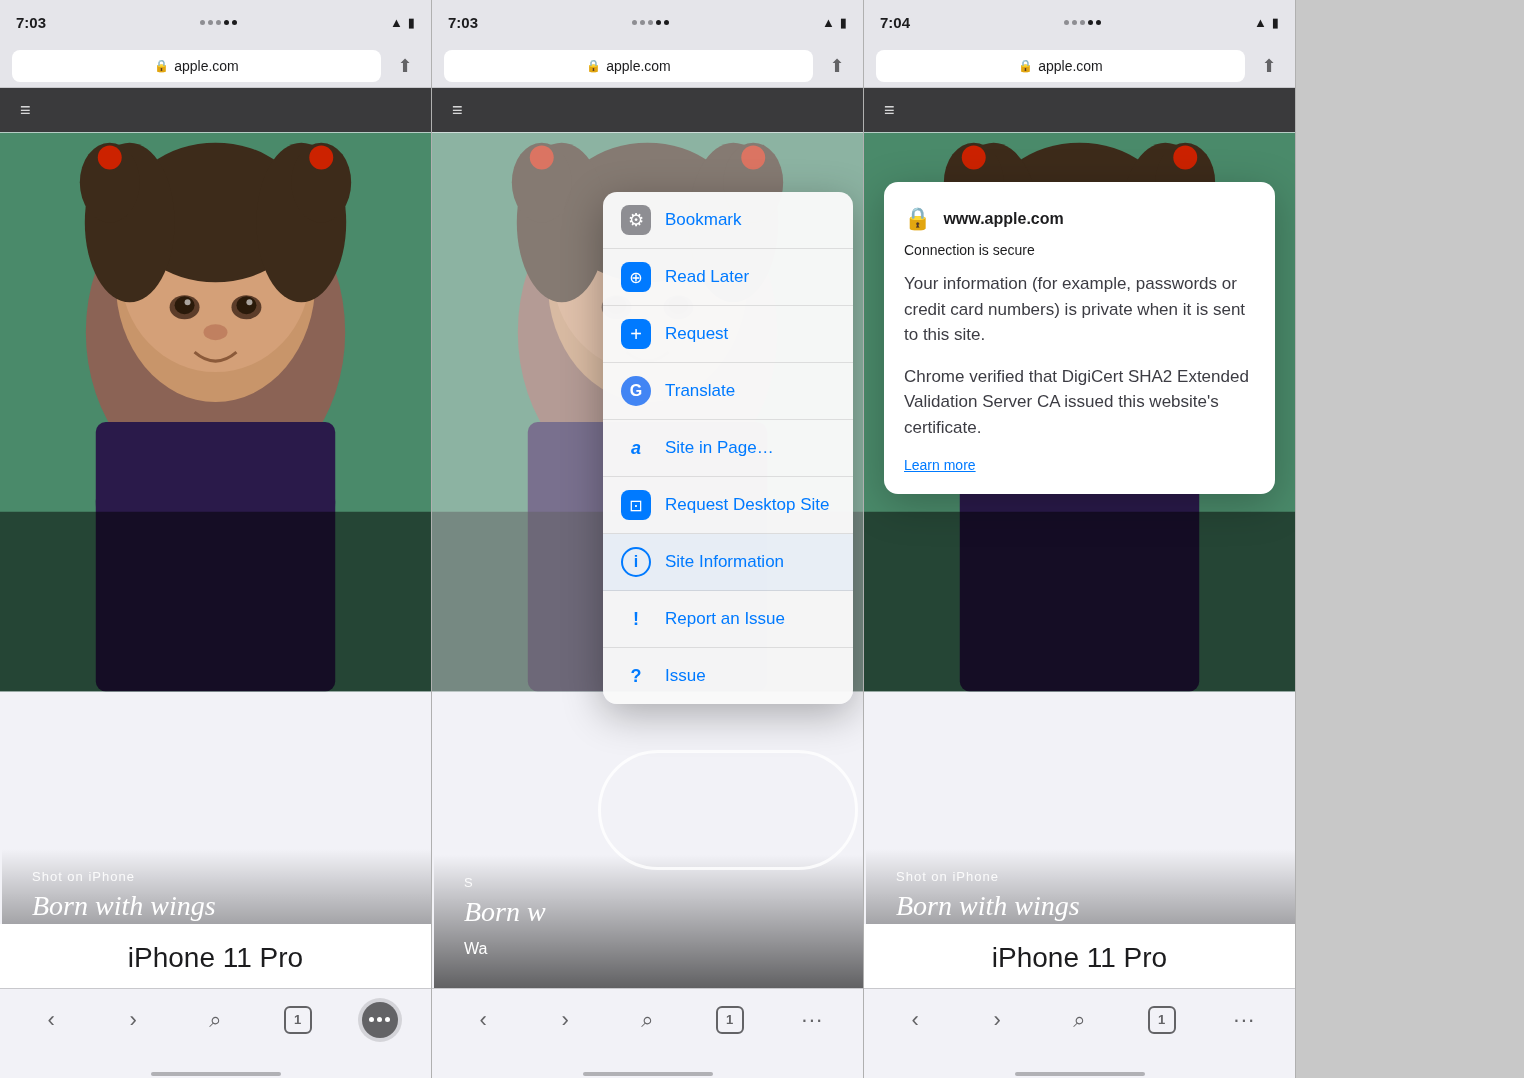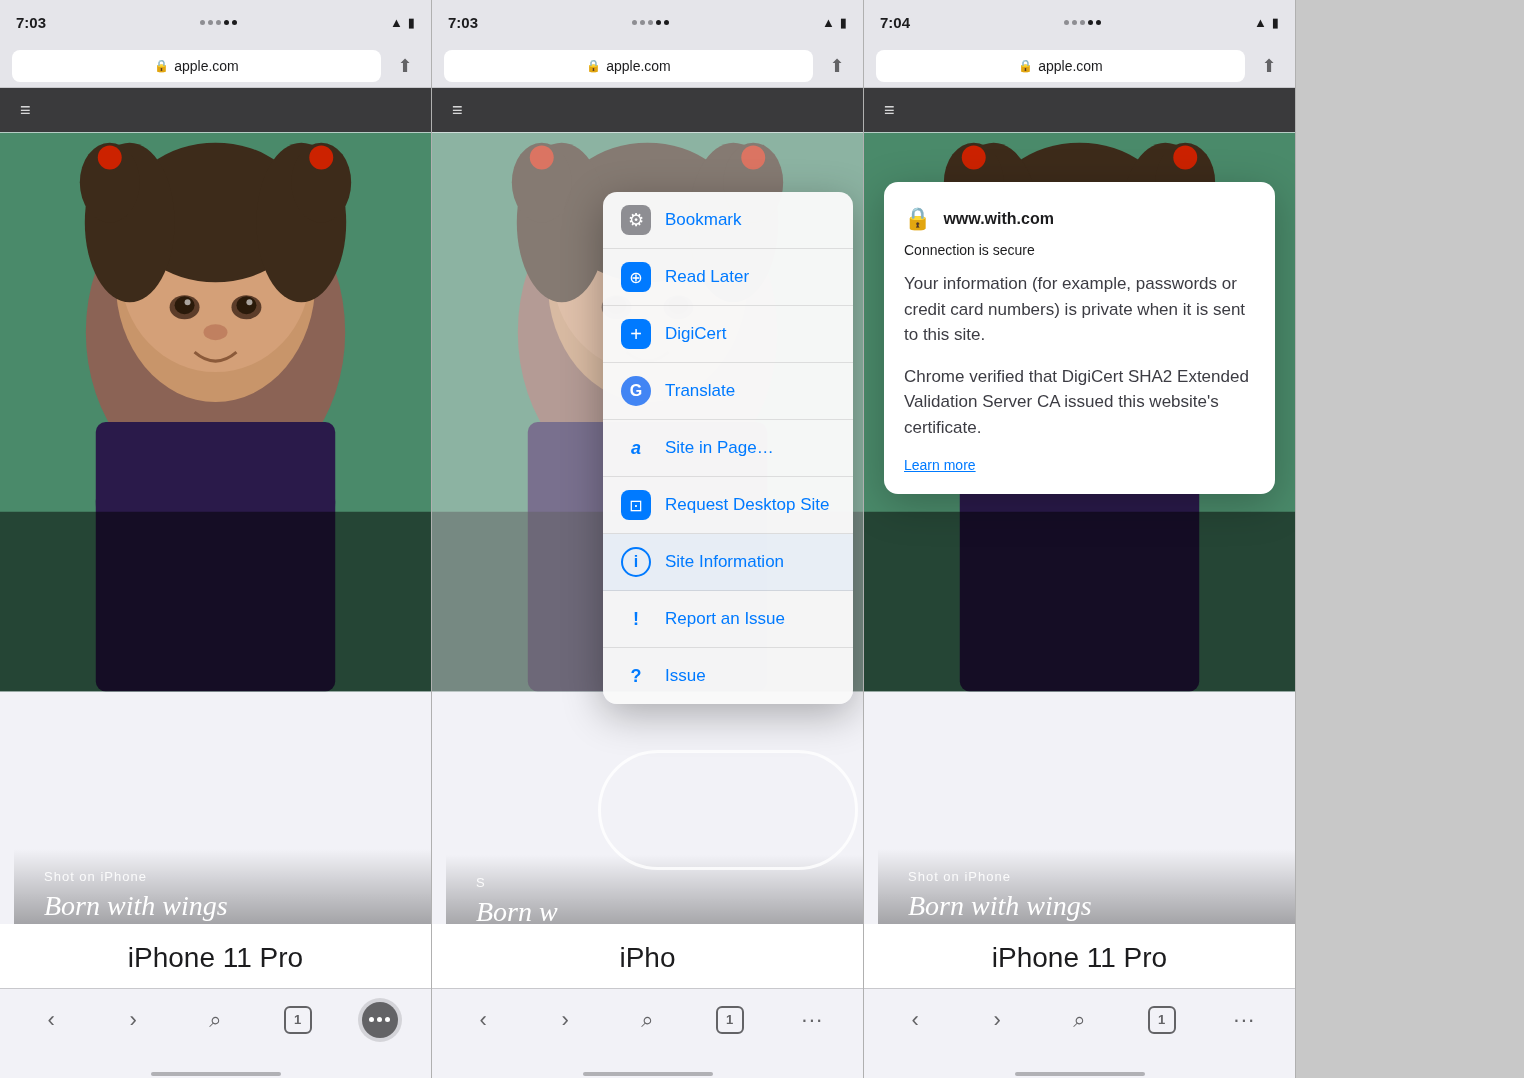--- a/index.html
+++ b/index.html
@@ -106,21 +106,21 @@
     
     .main-content {
       flex: 1;
       position: relative;
       overflow: hidden;
     }
 
     
     .photo-overlay {
       position: absolute;
-      bottom: 0; left: 14px; right: 0;
+      bottom: 0; left: 2px; right: 0;
       padding: 20px 30px 30px;
       background: linear-gradient(to bottom, transparent 0%, rgba(0,0,0,0.6) 100%);
       color: #fff;
     }
     .shot-label {
       font-size: 13px;
       letter-spacing: 1px;
       margin-bottom: 6px;
       opacity: 0.9;
     }
@@ -499,21 +499,21 @@
         <span class="menu-item-label">Bookmark</span>
       </div>
 
       <div class="menu-item">
         <div class="menu-icon blue" style="font-size:16px;">⊕</div>
         <span class="menu-item-label">Read Later</span>
       </div>
 
       <div class="menu-item">
         <div class="menu-icon blue" style="font-size:20px;">+</div>
-        <span class="menu-item-label">DigiCert</span>
+        <span class="menu-item-label">Request</span>
       </div>
 
       <div class="menu-item">
         <div class="menu-icon" style="background:#4285F4;color:#fff;font-size:16px;border-radius:50%;font-weight:700;">G</div>
         <span class="menu-item-label">Translate</span>
       </div>
 
       <div class="menu-item">
         <div class="menu-icon plain" style="font-size:18px;font-style:italic;font-weight:bold;">a</div>
         <span class="menu-item-label">Site in Page…</span>
@@ -535,23 +535,20 @@
       </div>
 
       <div class="menu-item">
         <div class="menu-icon plain" style="font-size:18px;font-weight:700;color:#007aff;">?</div>
         <span class="menu-item-label">Issue</span>
       </div>
     </div>
 
     <div class="circle-highlight" style="position:absolute;width:260px;height:120px;border-radius:60px;border:3px solid rgba(255,255,255,0.8);right:5px;top:auto;bottom:118px;transform:none;left:auto;"></div>
 
-    <div style="position:absolute;bottom:0;left:0;right:0;background:#fff;padding:18px 20px 14px;">
-      <div class="product-name">iPho</div>
-    </div>
   </div>
 
   <div class="bottom-toolbar">
     <div class="toolbar-btn">
       <span>‹</span>
     </div>
     <div class="toolbar-btn">
       <span>›</span>
     </div>
     <div class="toolbar-btn">
@@ -633,21 +630,21 @@
       <div class="film-title">Born with wings</div>
       <div class="watch-btn">
         <span>Watch the film</span>
         <div class="play-circle">▶</div>
       </div>
     </div>
 
     <div class="security-popup">
       <div class="security-header">
         <span class="security-lock">🔒</span>
-        <span class="security-domain">www.with.com</span>
+        <span class="security-domain">www.apple.com</span>
       </div>
       <div class="security-subtitle">Connection is secure</div>
       <div class="security-body">Your information (for example, passwords or credit card numbers) is private when it is sent to this site.</div>
       <div class="security-body">Chrome verified that DigiCert SHA2 Extended Validation Server CA issued this website's certificate.</div>
       <a class="security-link" href="#">Learn more</a>
     </div>
 
     <div style="position:absolute;bottom:0;left:0;right:0;background:#fff;padding:18px 20px 14px;">
       <div class="product-name">iPhone 11 Pro</div>
     </div>

